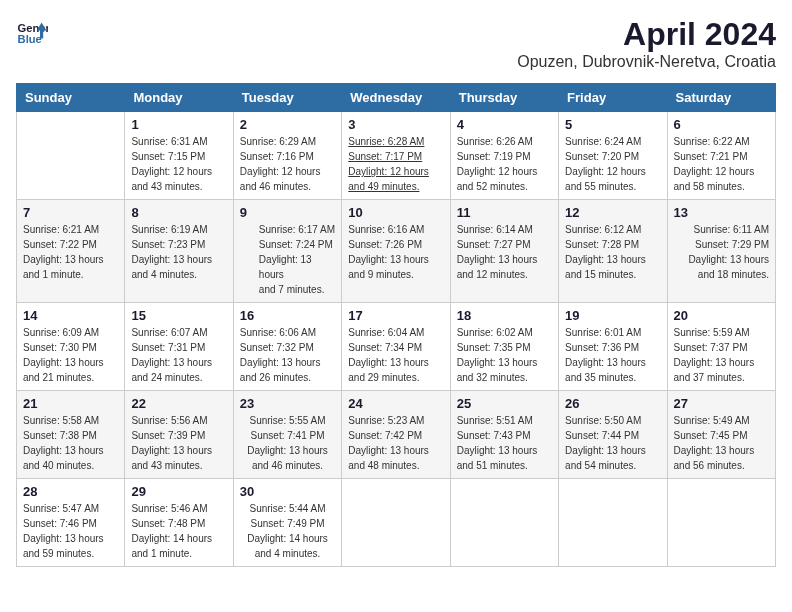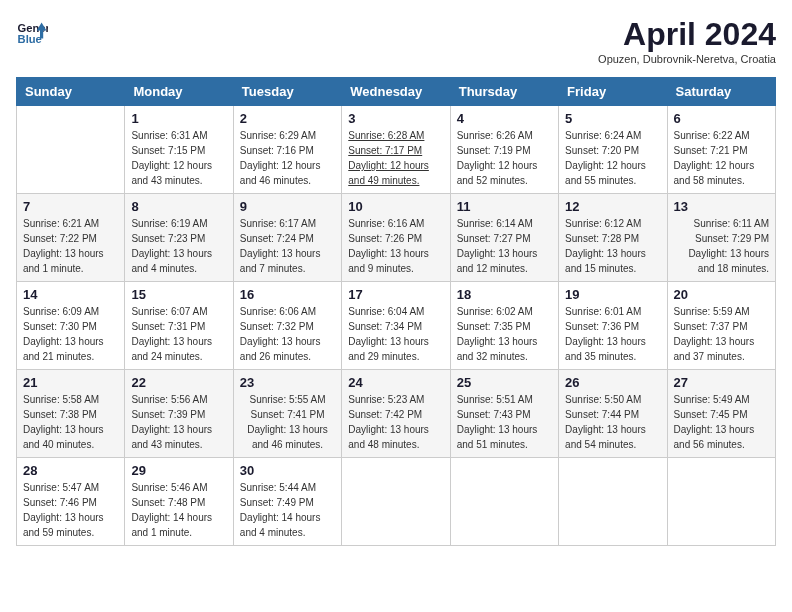--- a/index.html
+++ b/index.html
@@ -27,21 +27,21 @@
     }
     .title-block {
       text-align: right;
     }
     .month-title {
       font-size: 32px;
       font-weight: bold;
       color: #1a1a2e;
     }
     .location {
-      font-size: 11px;
+      font-size: 16px;
       color: #333;
     }
     .calendar {
       width: 100%;
       border-collapse: collapse;
       border: 1px solid #ccc;
     }
     .calendar th {
       background: #2e6da4;
       color: #ffffff;
@@ -165,21 +165,21 @@
         </td>
         <td>
           <span class="day-number">8</span>
           <div class="day-info" style="white-space: pre-line;">Sunrise: 6:19 AM
 Sunset: 7:23 PM
 Daylight: 13 hours
 and 4 minutes.</div>
         </td>
         <td>
           <span class="day-number">9</span>
-          <div class="day-info" style="white-space: pre-line;">Sunrise: 6:17 AM
+          <div class="day-info" style="white-space: pre-line; margin-left: 19px;">Sunrise: 6:17 AM
 Sunset: 7:24 PM
 Daylight: 13 hours
 and 7 minutes.</div>
         </td>
         <td>
           <span class="day-number">10</span>
           <div class="day-info" style="white-space: pre-line;">Sunrise: 6:16 AM
 Sunset: 7:26 PM
 Daylight: 13 hours
 and 9 minutes.</div>
@@ -318,21 +318,21 @@
         </td>
         <td>
           <span class="day-number">29</span>
           <div class="day-info" style="white-space: pre-line;">Sunrise: 5:46 AM
 Sunset: 7:48 PM
 Daylight: 14 hours
 and 1 minute.</div>
         </td>
         <td>
           <span class="day-number">30</span>
-          <div class="day-info" style="white-space: pre-line;">Sunrise: 5:44 AM
+          <div class="day-info" style="white-space: pre-line; text-align: center;">Sunrise: 5:44 AM
 Sunset: 7:49 PM
 Daylight: 14 hours
 and 4 minutes.</div>
         </td>
         <td class="empty-cell"></td>
         <td class="empty-cell"></td>
         <td class="empty-cell"></td>
         <td class="empty-cell"></td>
       </tr>
     </tbody>

